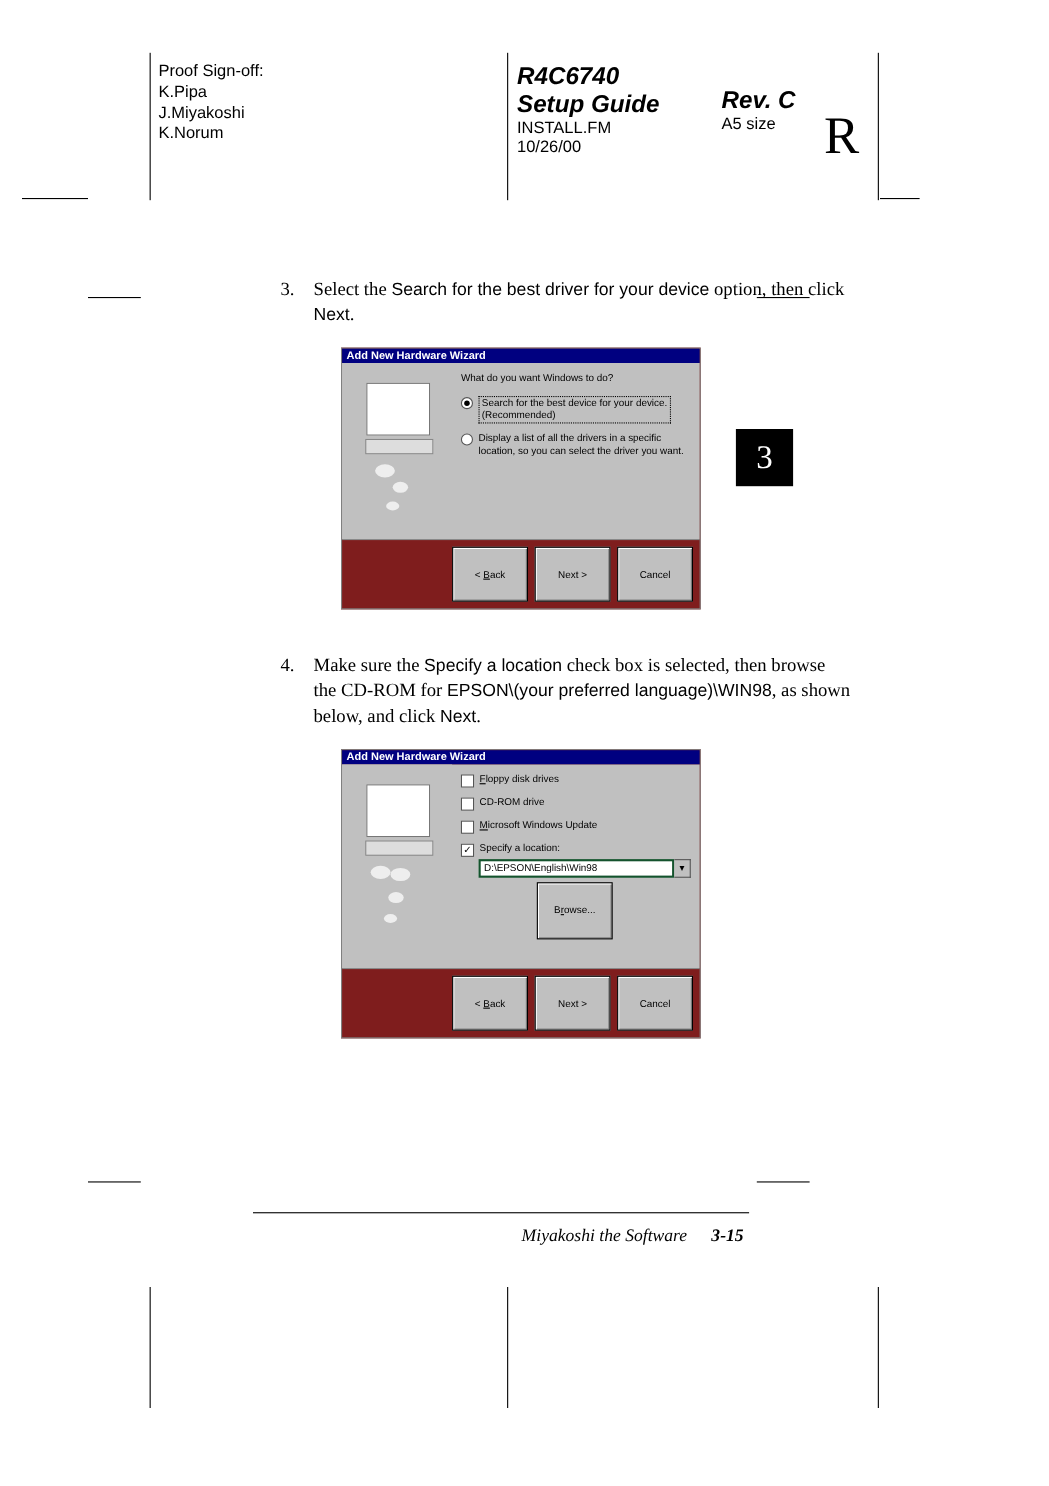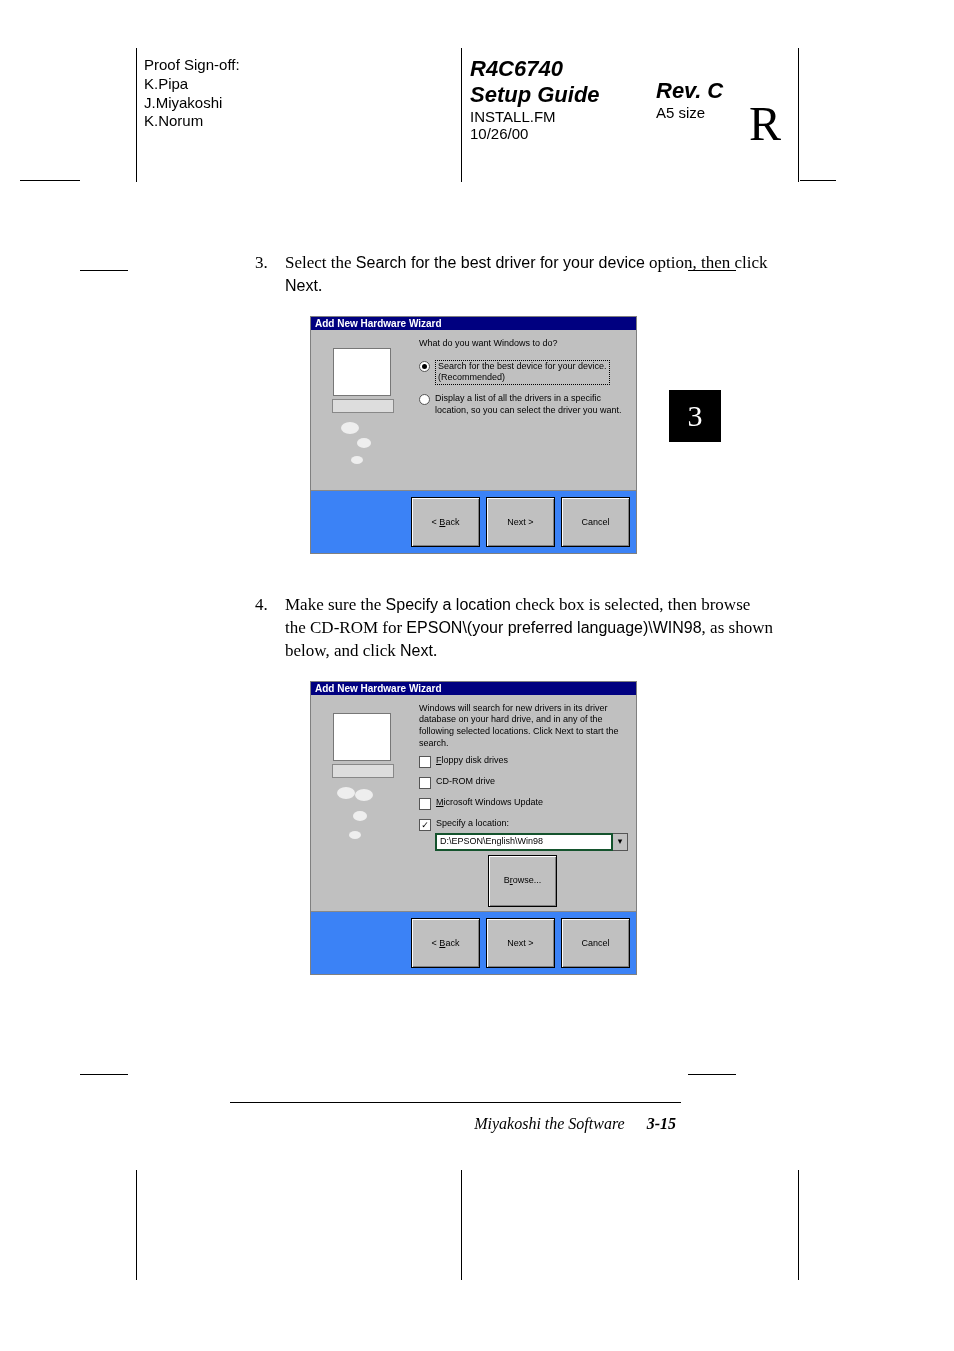--- a/index.html
+++ b/index.html
@@ -97,21 +97,21 @@
   }
   .sans {
     font-family: Arial, sans-serif;
     font-size: 16px;
   }
   
   .shot {
     margin-left: 55px;
     margin-bottom: 40px;
     border: 1px solid #808080;
-    background: #3b82f6;
+    background: #7f1d1d;
     width: 325px;
     font-family: "MS Sans Serif", Arial, sans-serif;
     font-size: 9px;
     color: #000;
     position: relative;
   }
   .shot .titlebar {
     background: #000080;
     color: #fff;
     font-weight: bold;
@@ -380,21 +380,20 @@
     <div class="titlebar">Add New Hardware Wizard</div>
     <div class="body">
       <div class="leftimg" style="height:185px;">
         <div class="computer-icon"></div>
         <div class="cloud" style="left:26px; top:92px;"></div>
         <div class="cloud" style="left:44px; top:94px;"></div>
         <div class="cloud" style="left:42px; top:116px; width:14px; height:10px;"></div>
         <div class="cloud" style="left:38px; top:136px; width:12px; height:8px;"></div>
       </div>
       <div class="rightform">
-        <div style="margin-bottom:6px;">Windows will search for new drivers in its driver database on your hard drive, and in any of the following selected locations. Click Next to start the search.</div>
         <div class="check-row">
           <div class="check"></div>
           <div><span style="text-decoration:underline;">F</span>loppy disk drives</div>
         </div>
         <div class="check-row">
           <div class="check"></div>
           <div>CD-ROM drive</div>
         </div>
         <div class="check-row">
           <div class="check"></div>

